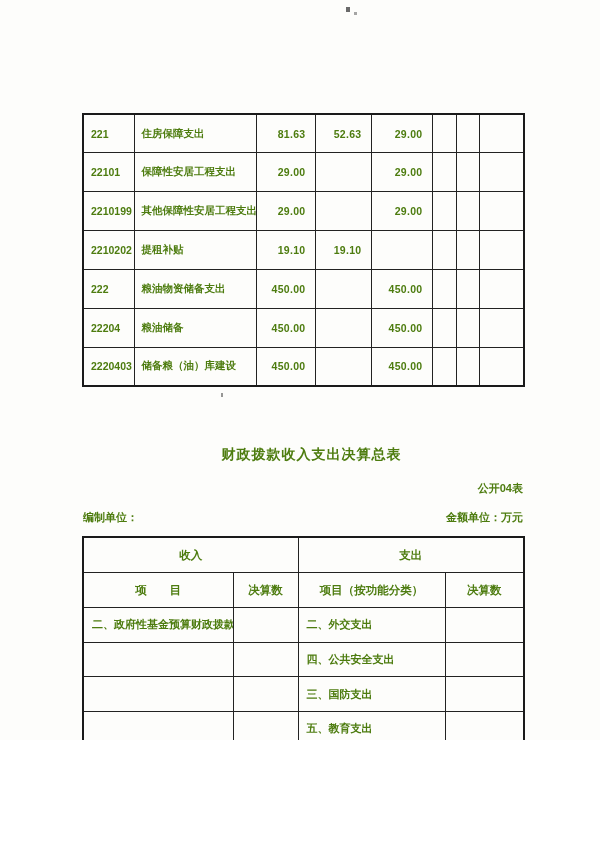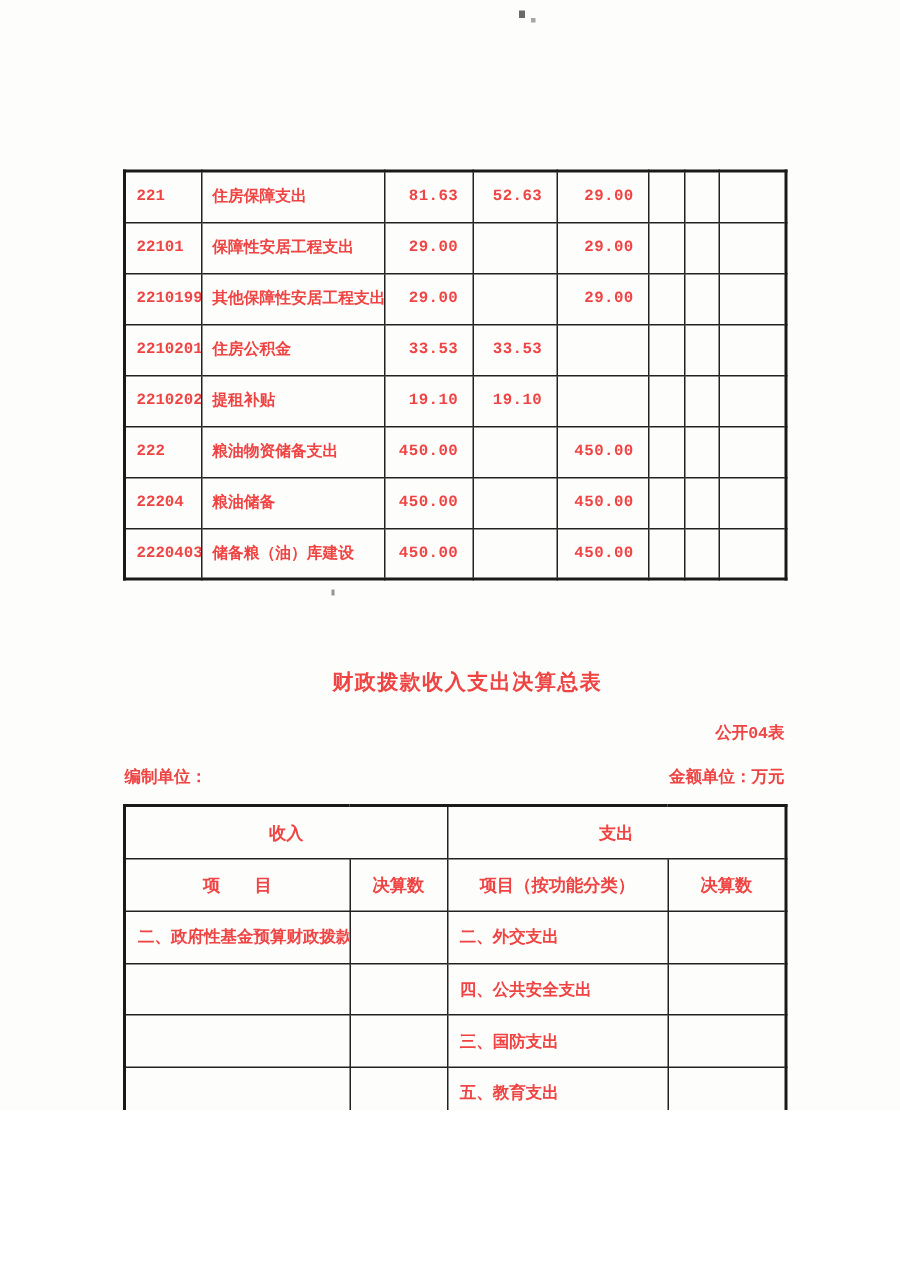--- a/index.html
+++ b/index.html
@@ -1,21 +1,21 @@
 <!DOCTYPE html>
 <html><head>
 <meta charset="utf-8">
 <style>
   html,body{margin:0;padding:0;}
   .page{
     position:relative;
     width:600px;height:740px;
     background:#fdfdfb;
-    font-family:Liberation Mono, monospace;
-    color:#ef4444;
+    font-family:Liberation Sans, sans-serif;
+    color:#4d7c0f;
     overflow:hidden;
   }
   table{border-collapse:collapse;table-layout:fixed;position:absolute;}
   
   .t1{left:82px;top:113px;width:441px;height:274px;border:2.2px solid #1a1a1a;}
   .t1 tr{height:30.4px;}
   .t1 td{
     border:1.6px solid #222;
     font-size:10.5px;font-weight:bold;
     padding:0 7px;
@@ -99,30 +99,20 @@
           <td></td>
           <td></td>
           <td></td>
         </tr>
         <tr>
           <td>2210199</td>
           <td>其他保障性安居工程支出</td>
           <td class="num">29.00</td>
           <td class="num"></td>
           <td class="num">29.00</td>
-          <td></td>
-          <td></td>
-          <td></td>
-        </tr>
-        <tr>
-          <td>2210201</td>
-          <td>住房公积金</td>
-          <td class="num">33.53</td>
-          <td class="num">33.53</td>
-          <td class="num"></td>
           <td></td>
           <td></td>
           <td></td>
         </tr>
         <tr>
           <td>2210202</td>
           <td>提租补贴</td>
           <td class="num">19.10</td>
           <td class="num">19.10</td>
           <td class="num"></td>

